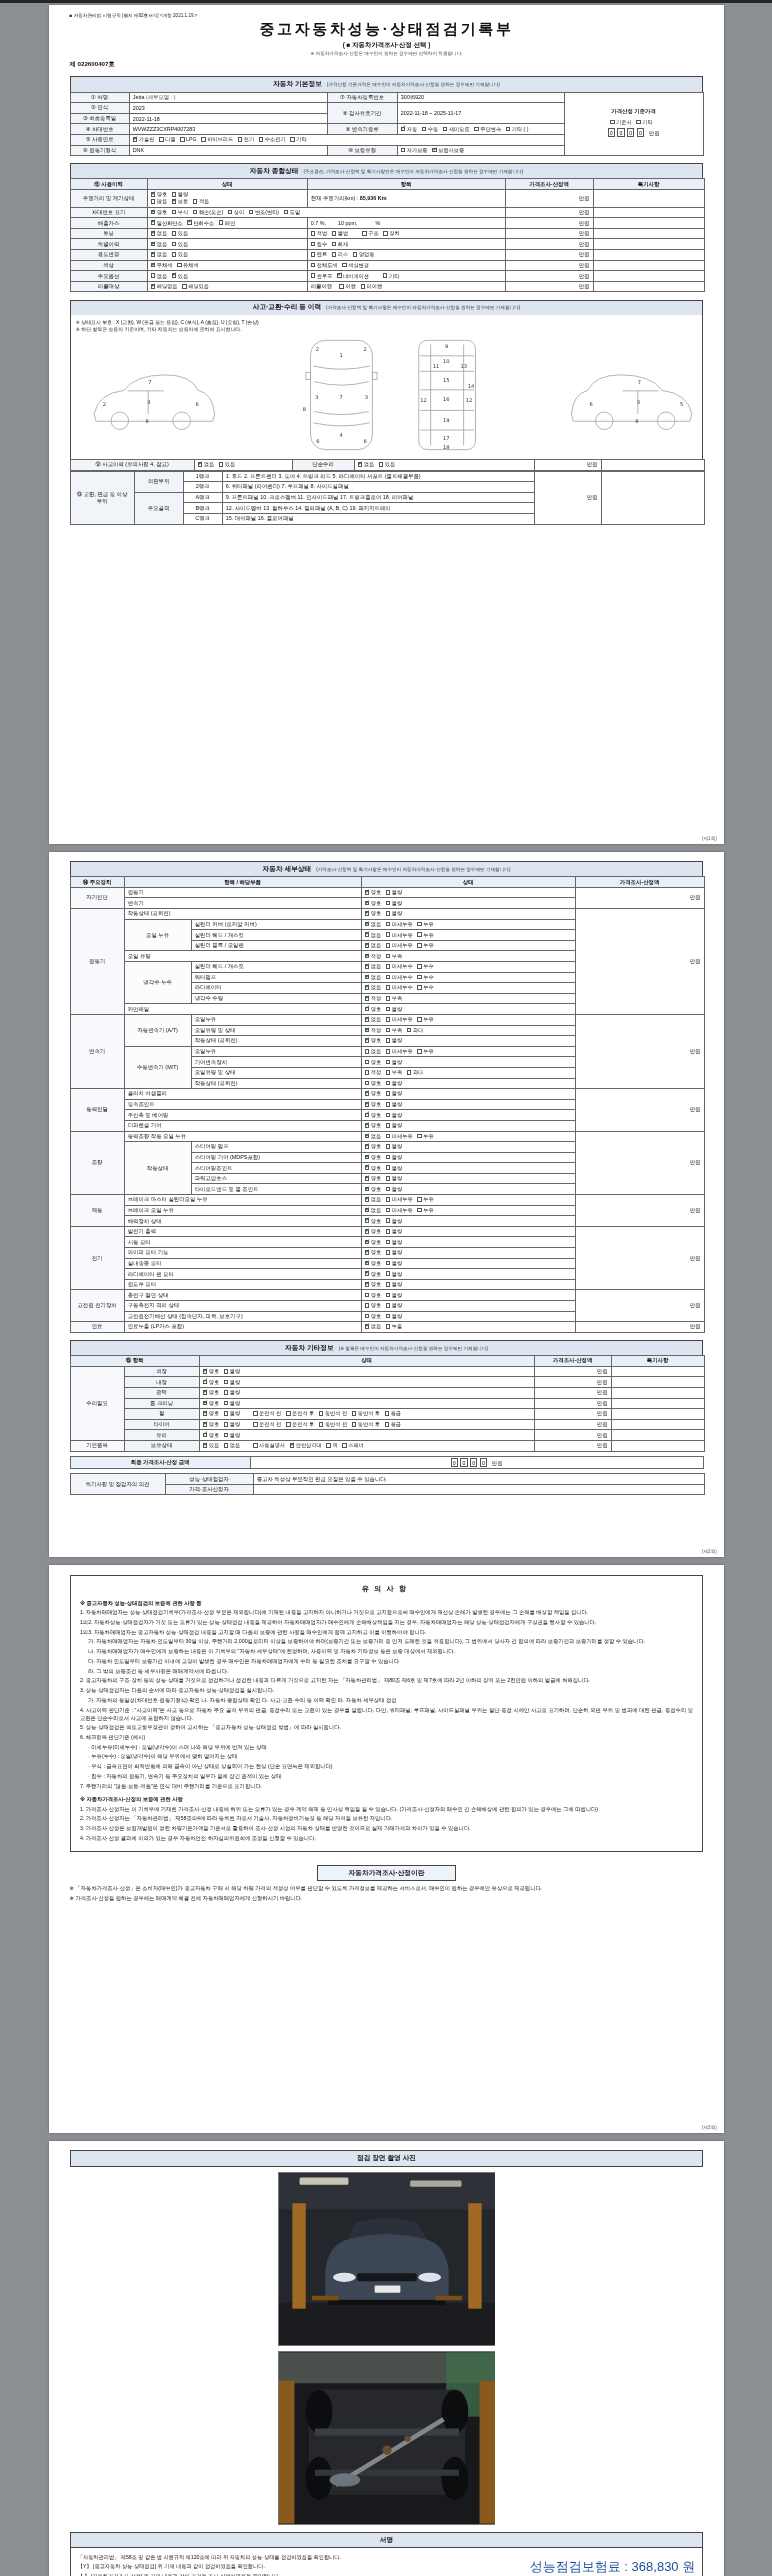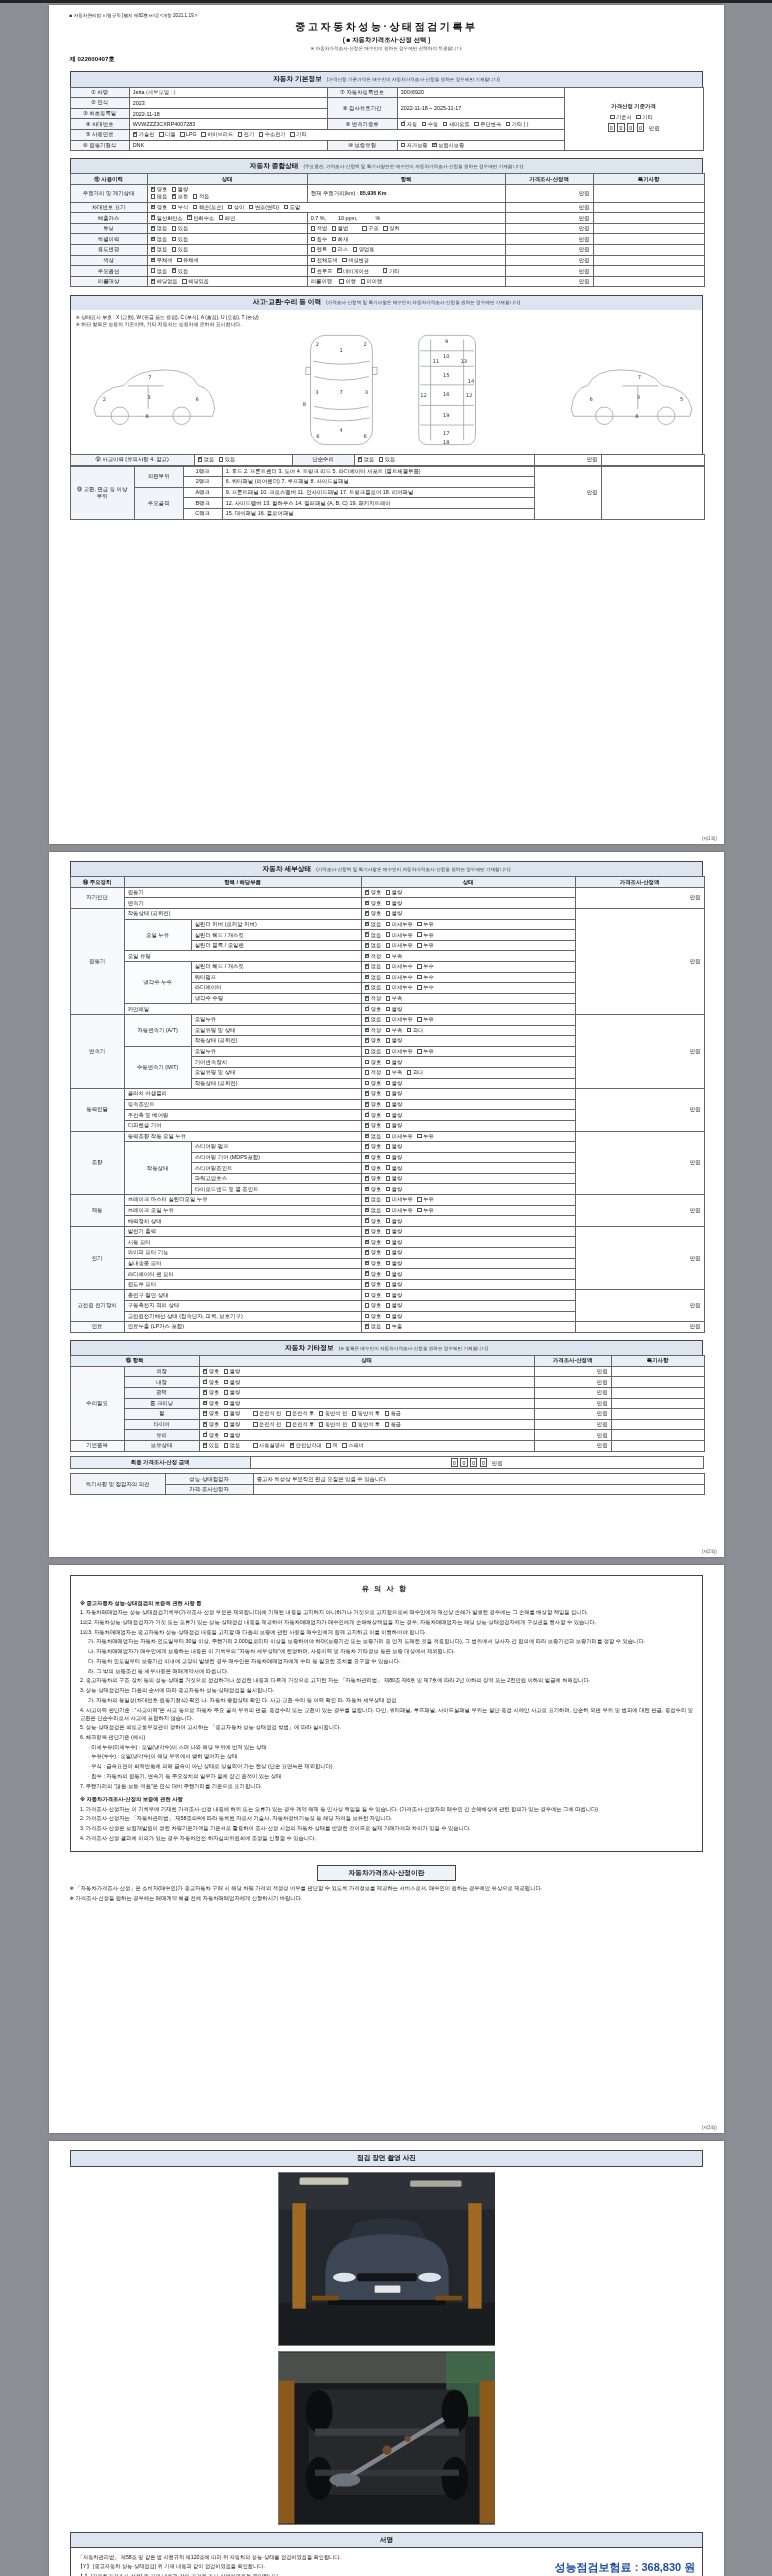--- a/index.html
+++ b/index.html
@@ -5,21 +5,21 @@
 *{box-sizing:border-box}
 html,body{margin:0;padding:0}
 body{background:#8b8f94;font-family:"Liberation Sans","DejaVu Sans",sans-serif;color:#111;width:773px}
 .topline{height:2.6px;background:#23242a}
 .sheet{width:675px;margin:0 auto 8.2px;background:#fff;padding:8.2px 20.6px 9.3px;position:relative;box-shadow:0 0 2.1px rgba(0,0,0,.35)}
 .p1{margin-top:2.1px;min-height:839px}
 .p2{min-height:705px}
 .p3{min-height:568px}
 .p4{min-height:434px}
 .formref{font-size:4.6px;color:#222;margin-bottom:2.1px}
-.title{text-align:center;font-size:10px;font-weight:bold;letter-spacing:2.6px;margin:1px 0 2.1px}
+.title{text-align:center;font-size:15px;font-weight:bold;letter-spacing:2.6px;margin:1px 0 2.1px}
 .subtitle{text-align:center;font-size:6.4px;font-weight:bold;margin-bottom:1px}
 .subnote{text-align:center;font-size:4.6px;color:#444;margin-bottom:4.1px}
 .docno{font-size:6.2px;font-weight:bold;margin:1px 0 3.1px}
 .secbar{border:0.8px solid #444;border-bottom:none;background:#dde6f0;text-align:center;font-weight:bold;font-size:6.7px;padding:2.6px 0;margin-top:7.2px}
 .secbar .secnote{font-weight:normal;font-size:4.6px;color:#333;margin-left:3.1px}
 table.tbl{width:100%;border-collapse:collapse;table-layout:fixed;border:0.8px solid #444}
 .tbl td{border:0.5px solid #666;padding:1.3px 3.1px;font-size:5.4px;word-break:keep-all;vertical-align:middle}
 .hd{background:#e9eff6;text-align:center;font-weight:bold}
 .lb{background:#f1f5fa;text-align:center}
 .ct{text-align:center}
@@ -46,21 +46,21 @@
 .line{font-size:5.3px;line-height:1.5;margin:1.8px 0;text-align:justify}
 .line.b{font-weight:bold;margin-top:5.2px}
 .line.i1{padding-left:8.2px}
 .pibox{text-align:center;margin-top:13.4px}
 .pititle{display:inline-block;border:0.8px solid #444;padding:2.6px 31px;font-weight:bold;font-size:6.7px;background:#eef3f9}
 .pilines{margin-top:4.1px;text-align:left}
 .photo{width:217px;margin:5.2px auto;border:0.5px solid #777;background:#15171a;font-size:0}
 .signbox{border:0.8px solid #444;display:flex;align-items:center;padding:4.1px 7.2px;margin-top:0}
 .signlines{flex:1}
 .signlines .line{font-size:5.2px;margin:1.5px 0}
-.insurance{white-space:nowrap;padding-left:10.3px;font-size:11px;font-weight:bold;color:#1d4f9e}
+.insurance{white-space:nowrap;padding-left:10.3px;font-size:13px;font-weight:normal;color:#1d4f9e}
 .gap8{margin-top:4.1px}
 svg text{font-family:"DejaVu Sans",sans-serif}
 </style>
 </head>
 <body>
 
 <div class="topline"></div>
 
 <div class="sheet p1">
   <div class="formref">■ 자동차관리법 시행규칙 [별지 제82호서식] &lt;개정 2021.1.19.&gt;</div>

